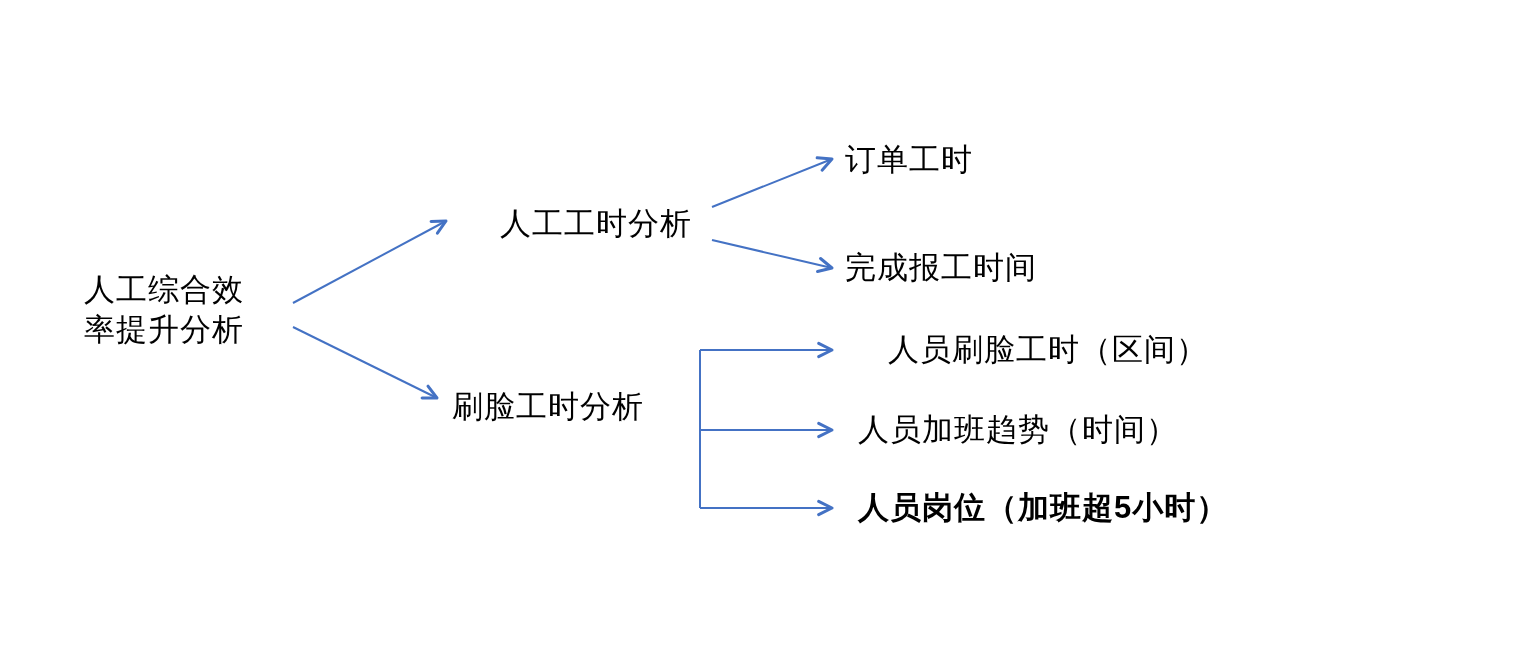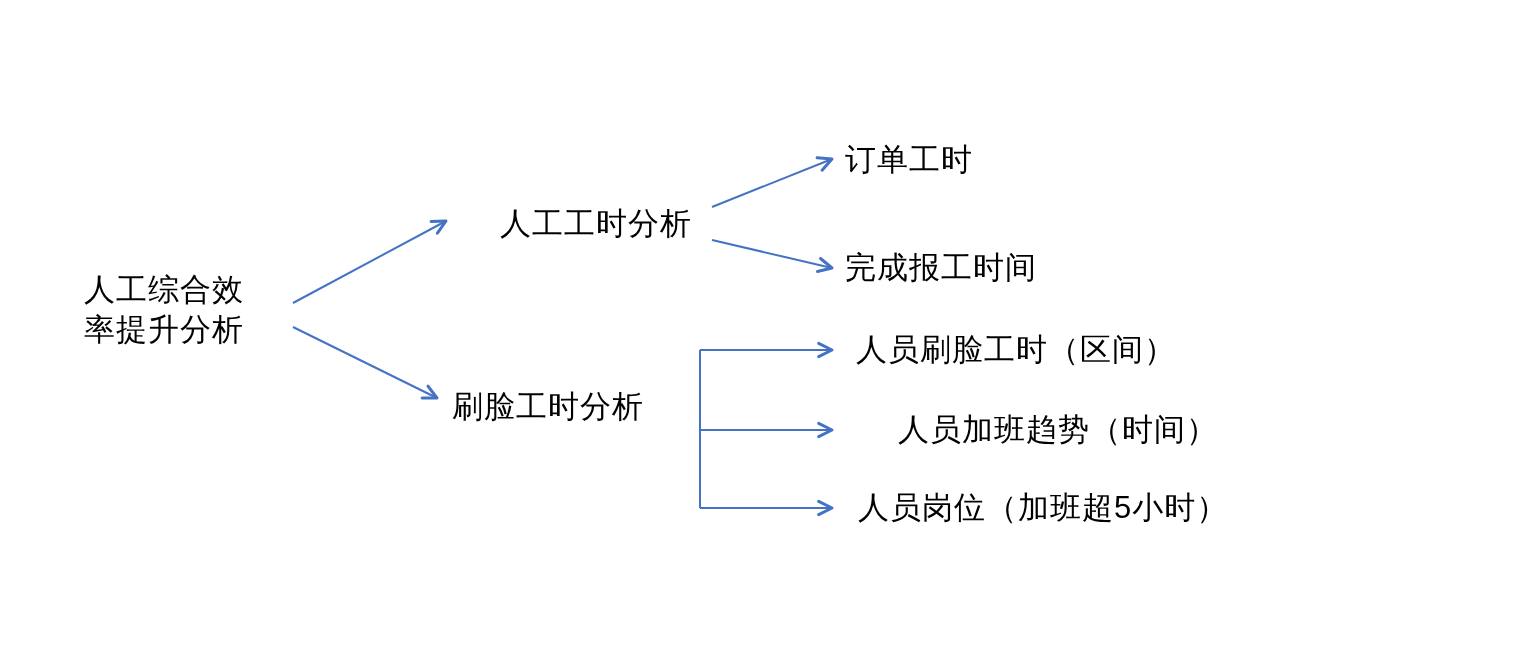--- a/index.html
+++ b/index.html
@@ -71,19 +71,19 @@
   </div>
 
   <div class="node" style="left:468px; top:204px;margin-left:32px;">人工工时分析</div>
 
   <div class="node" style="left:845px; top:140px;">订单工时</div>
 
   <div class="node" style="left:452px; top:387px;">刷脸工时分析</div>
 
   <div class="node" style="left:845px; top:248px;">完成报工时间</div>
 
-  <div class="node" style="left:856px; top:330px;">人员刷脸工时（区间）</div>
+  <div class="node" style="left:888px; top:330px;">人员刷脸工时（区间）</div>
 
-  <div class="node" style="left:858px; top:410px;margin-left:40px;">人员加班趋势（时间）</div>
+  <div class="node" style="left:858px; top:410px;">人员加班趋势（时间）</div>
 
-  <div class="node" style="left:858px; top:488px;">人员岗位（加班超5小时）</div>
+  <div class="node" style="left:858px; top:488px;font-weight:bold;">人员岗位（加班超5小时）</div>
 
 </div>
 
 </body></html>

